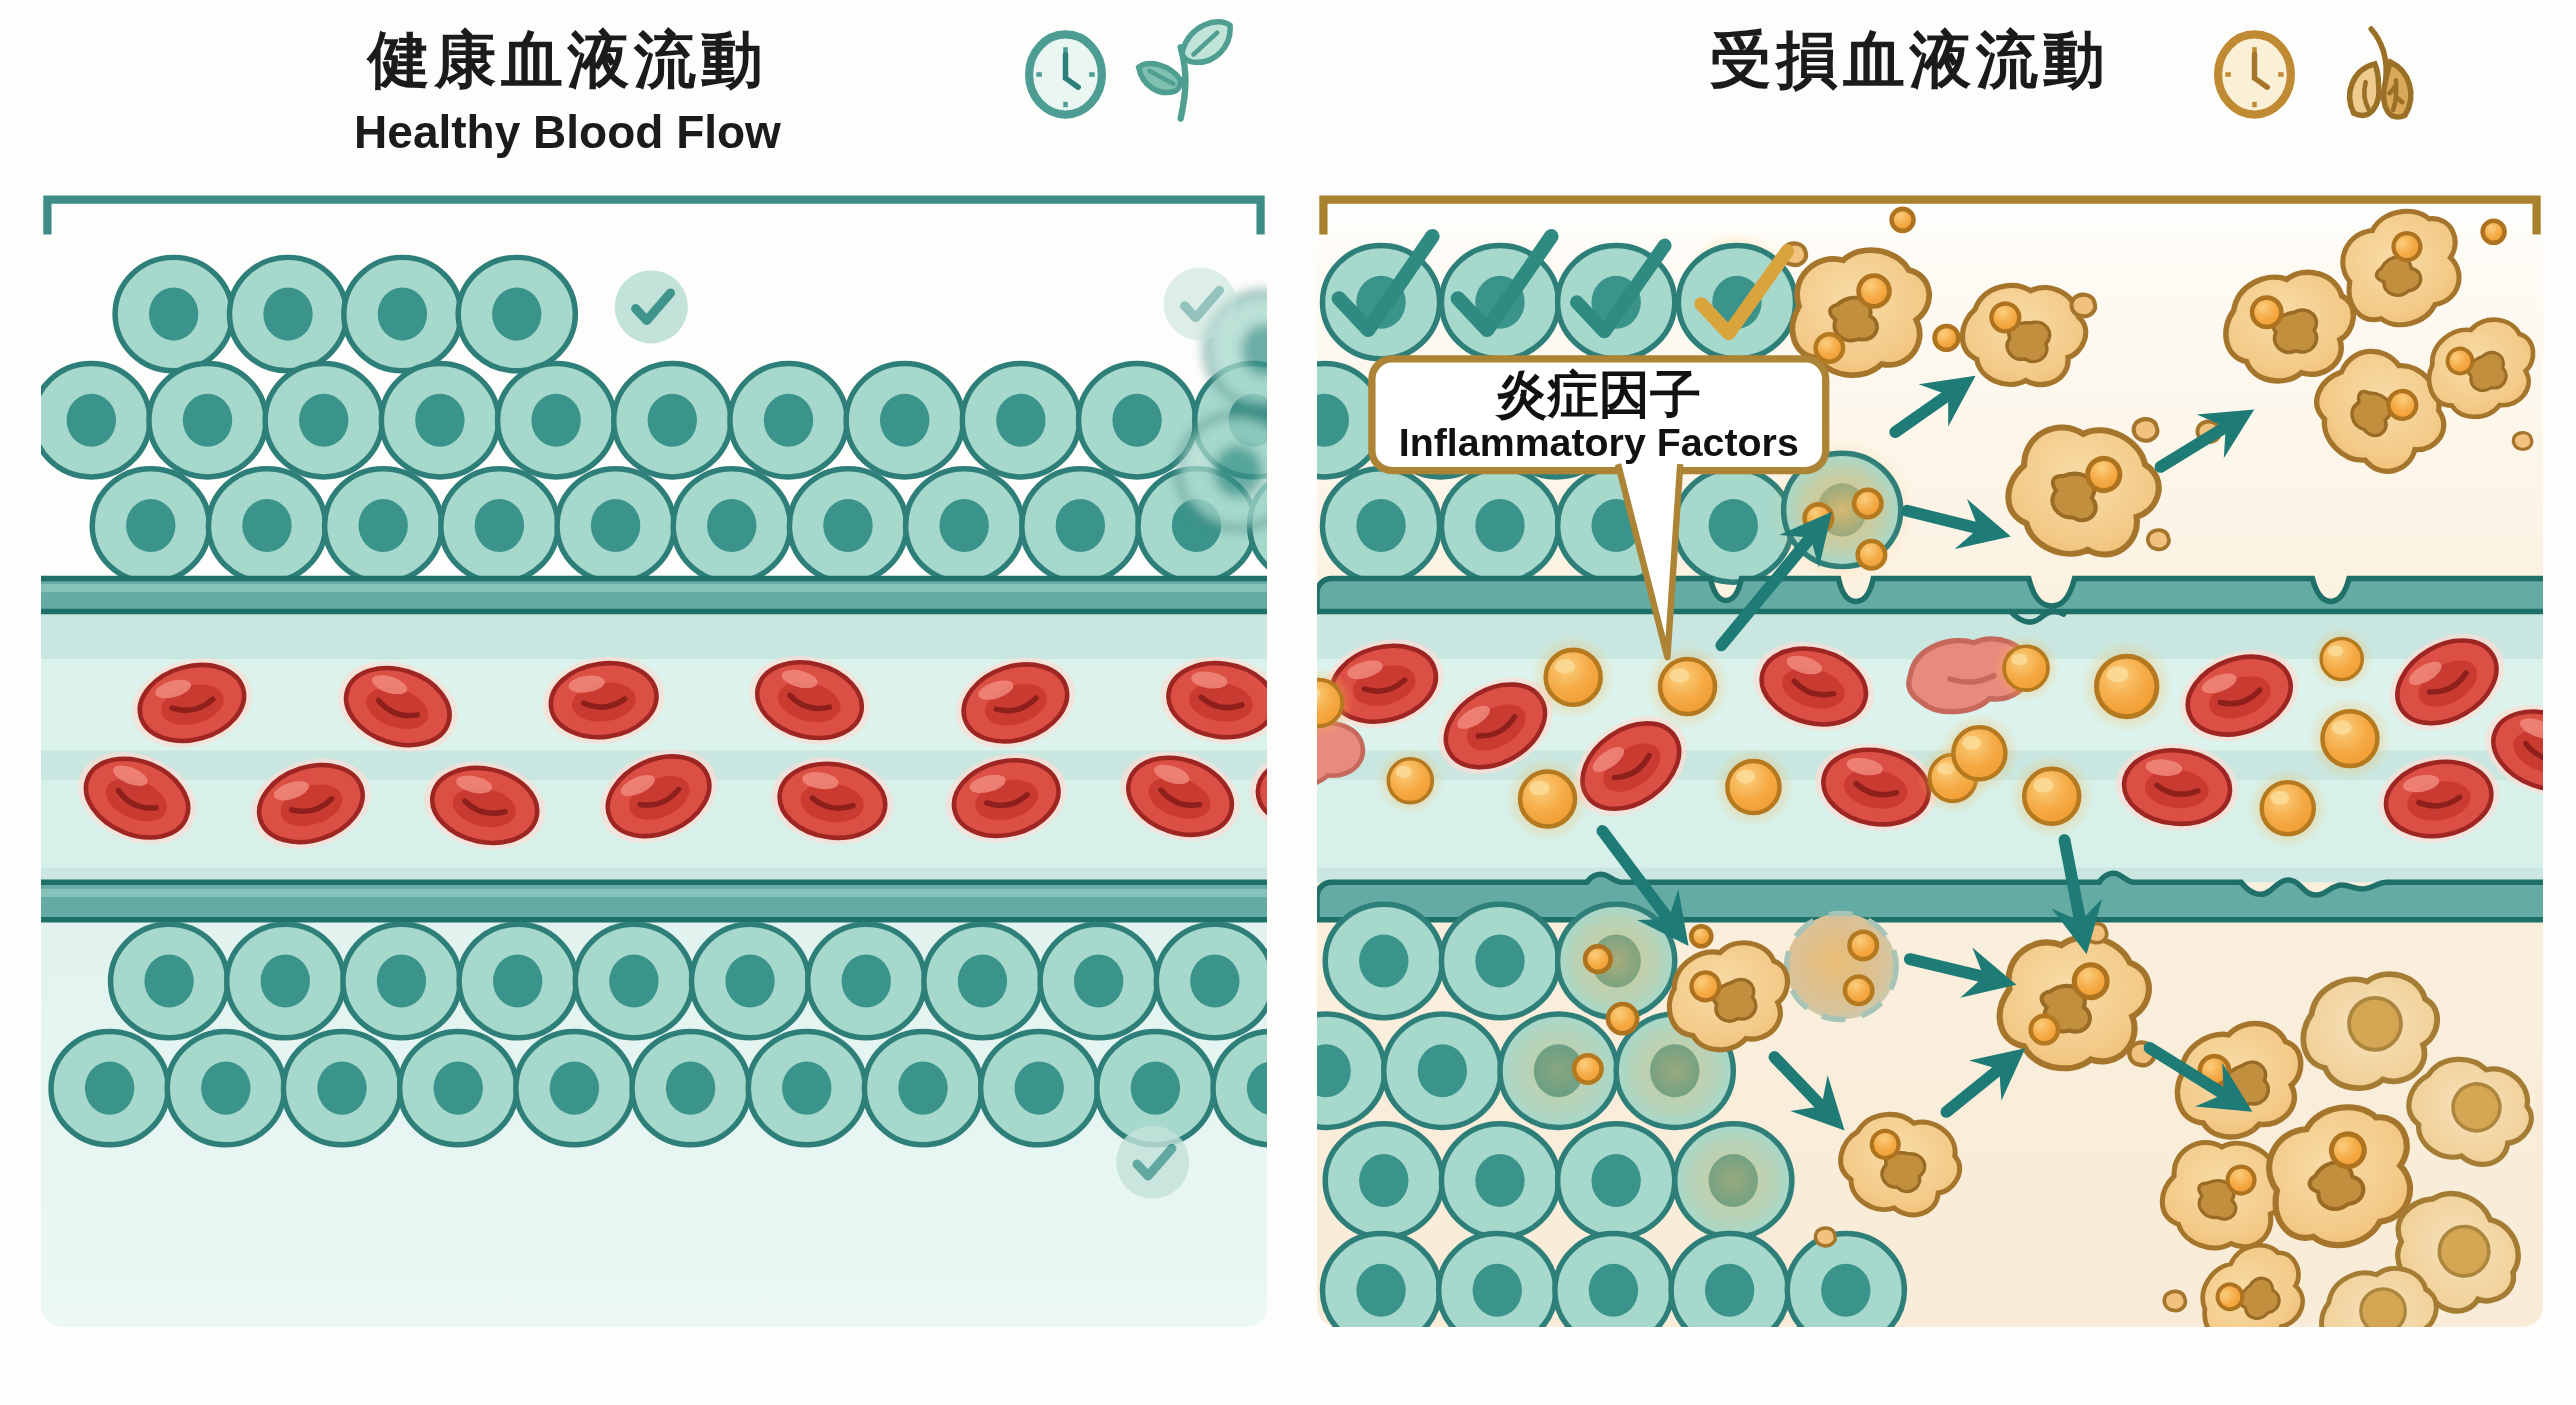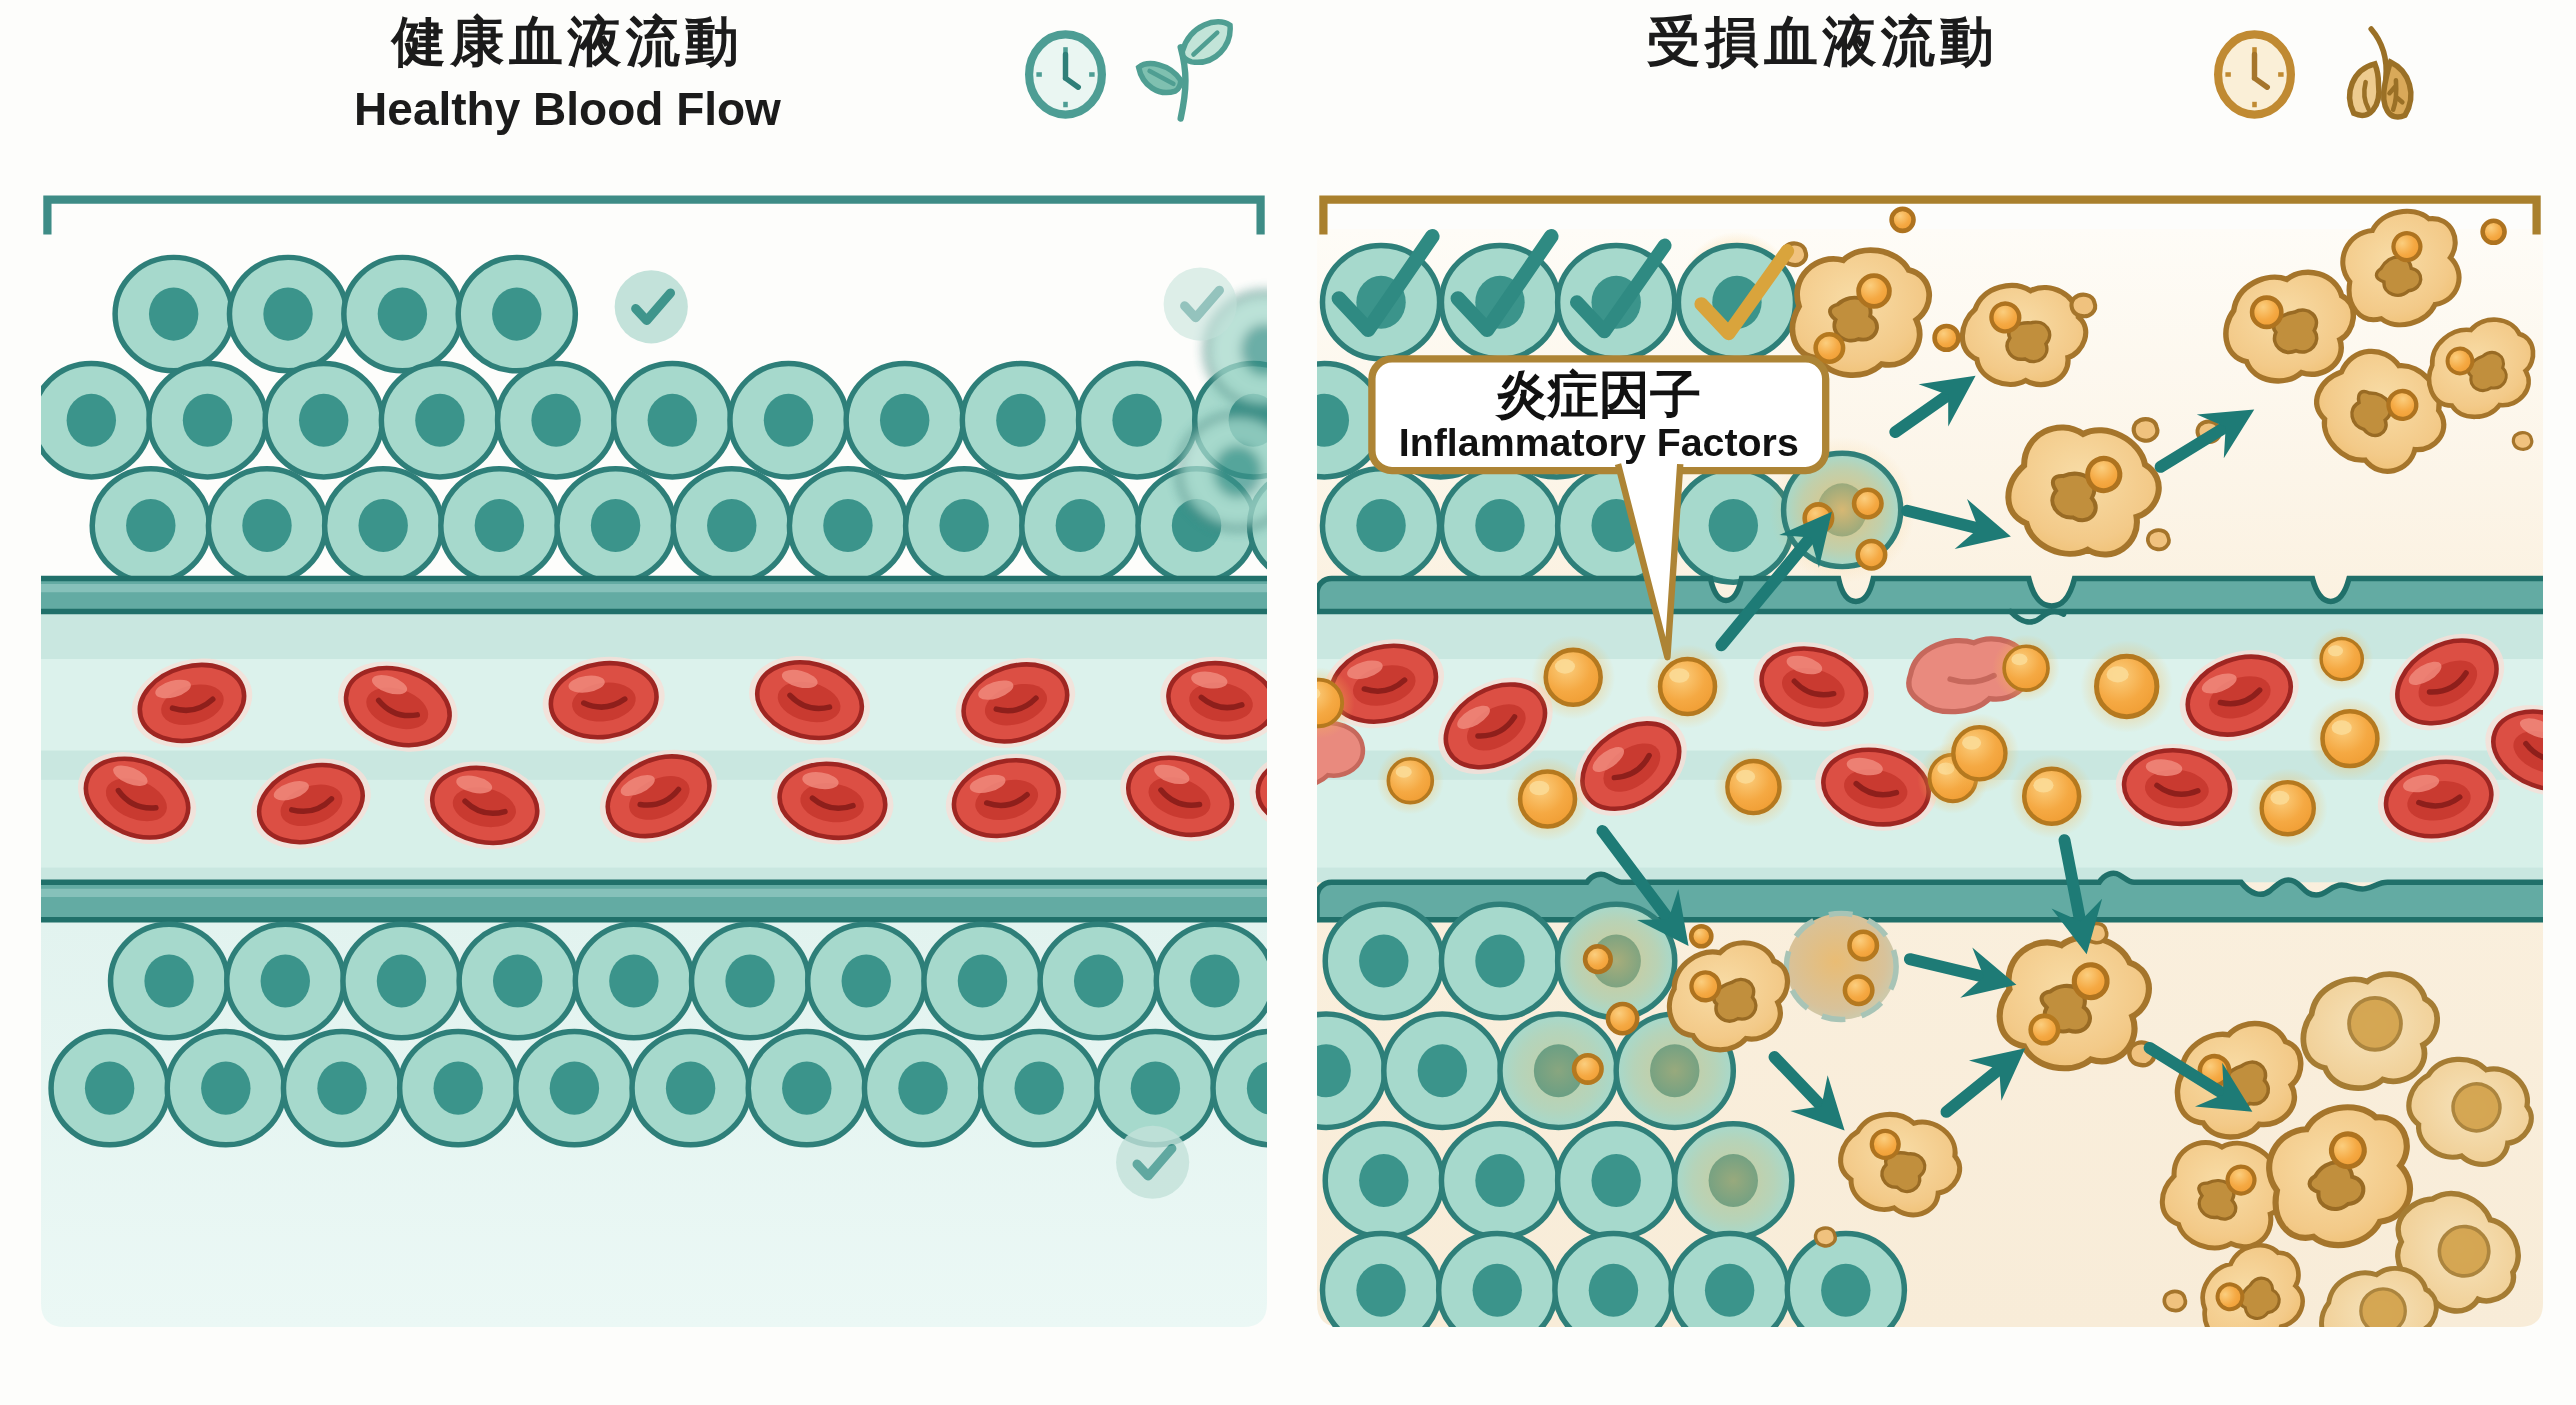--- a/index.html
+++ b/index.html
@@ -1,19 +1,19 @@
 <!DOCTYPE html>
 <html style="--page-bg: #FDFDFB; --title-text: #1B1B1B; --healthy-accent: #3E8C86; --compromised-accent: #A9802D; --cell-fill: #A6D9CC; --cell-stroke: #2E7F79; --cell-nucleus: #3B948B; --vessel-wall: #63ABA3; --vessel-wall-edge: #20706A; --vessel-lumen: #C9E7E0; --rbc-fill: #DC4F44; --rbc-stroke: #9E2622; --factor-fill: #F5A943; --factor-stroke: #B5791F; --damaged-cell-fill: #F3CA89; --damaged-cell-stroke: #A5752B; --arrow: #1E7B76; --bubble-bg: #FFFFFF; --bubble-border: #AD8435; --healthy-bg: #E2F3EF; --compromised-bg: #FAF0DC;font-size:14.6px"><head>
 <meta charset="utf-8">
 <style>
   html,body{margin:0;padding:0;background:#ffffff;}
   #app{position:relative;width:2576px;height:1405px;overflow:hidden;
        background:var(--page-bg,#FDFDFB);font-family:"Liberation Sans",sans-serif;}
   .titleblock{position:absolute;top:12.8px;width:915px;text-align:center;color:var(--title-text,#1B1B1B);}
-  .t-zh{font-size:54px;font-weight:700;letter-spacing:4.6px;line-height:1.04;}
+  .t-zh{font-size:62px;font-weight:700;letter-spacing:4.6px;line-height:1.04;margin-top:15px;}
   .t-en{font-size:46px;font-weight:700;line-height:1.05;margin-top:16px;letter-spacing:0px;}
   .iconbox{position:absolute;}
   .panel{position:absolute;top:110px;width:1090px;height:1217px;}
   #left-panel{left:41px;}
   #right-panel{left:1317px;}
   svg{display:block;}
   svg text{font-family:"Liberation Sans",sans-serif;}
   .bubble-zh{font-size:56px;font-weight:700;fill:#111;}
   .bubble-en{font-size:43px;font-weight:700;fill:#111;}
   
@@ -27,21 +27,21 @@
 </style>
 </head>
 <body>
 
 <div id="app">
 
   <div class="titleblock" style="left:110px;">
     <div class="t-zh">健康血液流動</div>
     <div class="t-en">Healthy Blood Flow</div>
   </div>
-  <div class="titleblock" style="left:1365px;">
+  <div class="titleblock" style="left:1452px;">
     <div class="t-zh">受損血液流動</div>
   </div>
 
   <div class="iconbox" style="left:1020px;top:24px;">
     <svg width="91" height="101" viewBox="-50 -55 100 110">
       <ellipse rx="40" ry="44" fill="#EAF6F2" stroke="#4D9D94" stroke-width="9"></ellipse>
       <line x1="0" y1="-30" x2="0" y2="-22" stroke="#4D9D94" stroke-width="5"></line>
       <line x1="0" y1="30" x2="0" y2="36" stroke="#4D9D94" stroke-width="5"></line>
       <line x1="26" y1="0" x2="32" y2="0" stroke="#4D9D94" stroke-width="5"></line>
       <line x1="-26" y1="0" x2="-32" y2="0" stroke="#4D9D94" stroke-width="5"></line>

